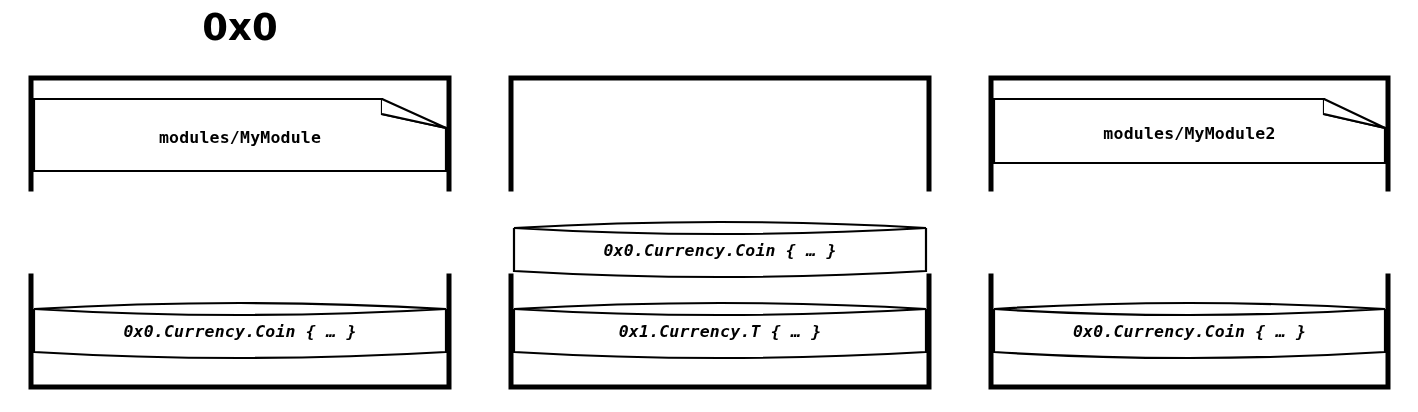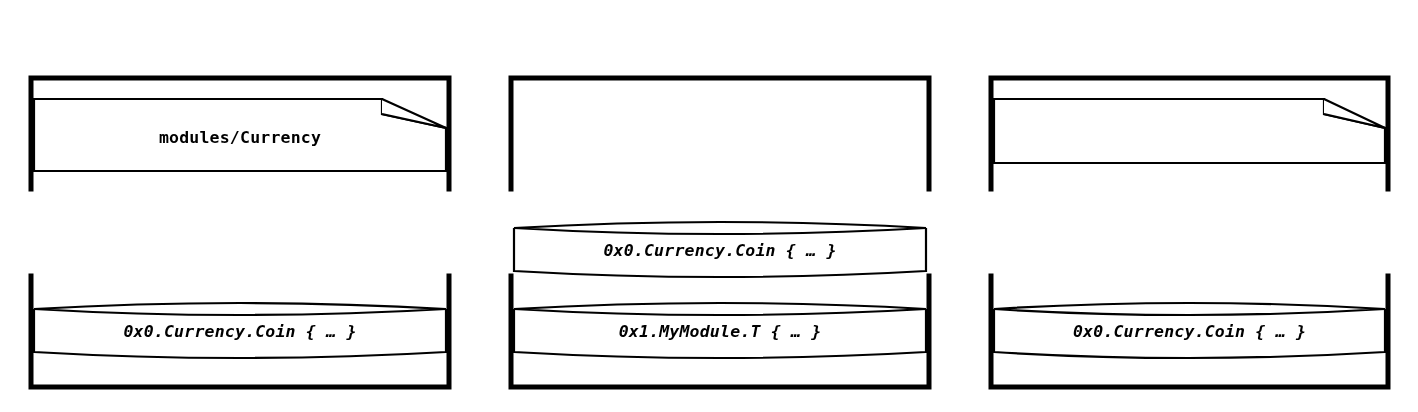--- a/index.html
+++ b/index.html
@@ -91,36 +91,37 @@
   .node-document .node-label { top: 32px; }
   .node-resource .node-label { top: 24px; font-style: italic; }
 </style>
 </head>
 <body>
 
 <div id="diagram">
 
   <div class="account-column" style="left:0px; width:480px;">
 
+    <div class="account-title">0x0</div>
 
     <div class="account-frame">
       <svg viewBox="0 0 480 317" preserveAspectRatio="none">
         <path d="M31,115 L31,4 L449,4 L449,115" fill="none" stroke="#000000" stroke-width="5" stroke-linecap="square"></path>
         <path d="M31,202 L31,313 L449,313 L449,202" fill="none" stroke="#000000" stroke-width="5" stroke-linecap="square"></path>
       </svg>
     </div>
 
     <div class="shape-stack">
 
       <div class="node node-document" style="left:31px; top:96px; width:418px; height:78px;">
         <svg width="418" height="78" viewBox="0 0 418 78">
           <path d="M3,3 L351,3 L351,18 L415,32 L415,75 L3,75 Z" fill="#ffffff" stroke="#000000" stroke-width="2.2" stroke-linejoin="miter"></path>
           <path d="M351,3 L415,32 L351,18" fill="#ffffff" stroke="#000000" stroke-width="2.2" stroke-linejoin="miter"></path>
         </svg>
-        <div class="node-label">modules/Currency</div>
+        <div class="node-label">modules/MyModule</div>
       </div>
 
       <div class="node node-resource" style="left:31px; top:298px; width:418px; height:68px;">
         <svg width="418" height="68" viewBox="0 0 418 68">
           <path d="M3,11 L3,54 Q209,66 415,54 L415,11" fill="#ffffff" stroke="#000000" stroke-width="2.2"></path>
           <path d="M3,11 Q209,-1 415,11 Q209,23 3,11 Z" fill="#ffffff" stroke="#000000" stroke-width="2.2"></path>
         </svg>
         <div class="node-label">0x0.Currency.Coin { … }</div>
       </div>
 
@@ -146,21 +147,21 @@
           <path d="M3,11 Q209,-1 415,11 Q209,23 3,11 Z" fill="#ffffff" stroke="#000000" stroke-width="2.2"></path>
         </svg>
         <div class="node-label">0x0.Currency.Coin { … }</div>
       </div>
 
       <div class="node node-resource" style="left:31px; top:298px; width:418px; height:68px;">
         <svg width="418" height="68" viewBox="0 0 418 68">
           <path d="M3,11 L3,54 Q209,66 415,54 L415,11" fill="#ffffff" stroke="#000000" stroke-width="2.2"></path>
           <path d="M3,11 Q209,-1 415,11 Q209,23 3,11 Z" fill="#ffffff" stroke="#000000" stroke-width="2.2"></path>
         </svg>
-        <div class="node-label">0x1.MyModule.T { … }</div>
+        <div class="node-label">0x1.Currency.T { … }</div>
       </div>
 
     </div>
   </div>
 
   <div class="account-column" style="left:960px; width:458px;">
 
 
     <div class="account-frame">
       <svg viewBox="0 0 458 317" preserveAspectRatio="none">
@@ -169,20 +170,21 @@
       </svg>
     </div>
 
     <div class="shape-stack">
 
       <div class="node node-document" style="left:31px; top:96px; width:397px; height:70px;">
         <svg width="397" height="70" viewBox="0 0 397 70">
           <path d="M3,3 L333,3 L333,18 L394,32 L394,67 L3,67 Z" fill="#ffffff" stroke="#000000" stroke-width="2.2" stroke-linejoin="miter"></path>
           <path d="M333,3 L394,32 L333,18" fill="#ffffff" stroke="#000000" stroke-width="2.2" stroke-linejoin="miter"></path>
         </svg>
+        <div class="node-label" style="top:28px;">modules/MyModule2</div>
       </div>
 
 
       <div class="node node-resource" style="left:31px; top:298px; width:397px; height:68px;">
         <svg width="397" height="68" viewBox="0 0 397 68">
           <path d="M3,11 L3,54 Q198,66 394,54 L394,11" fill="#ffffff" stroke="#000000" stroke-width="2.2"></path>
           <path d="M3,11 Q198,-1 394,11 Q198,23 3,11 Z" fill="#ffffff" stroke="#000000" stroke-width="2.2"></path>
         </svg>
         <div class="node-label">0x0.Currency.Coin { … }</div>
       </div>

